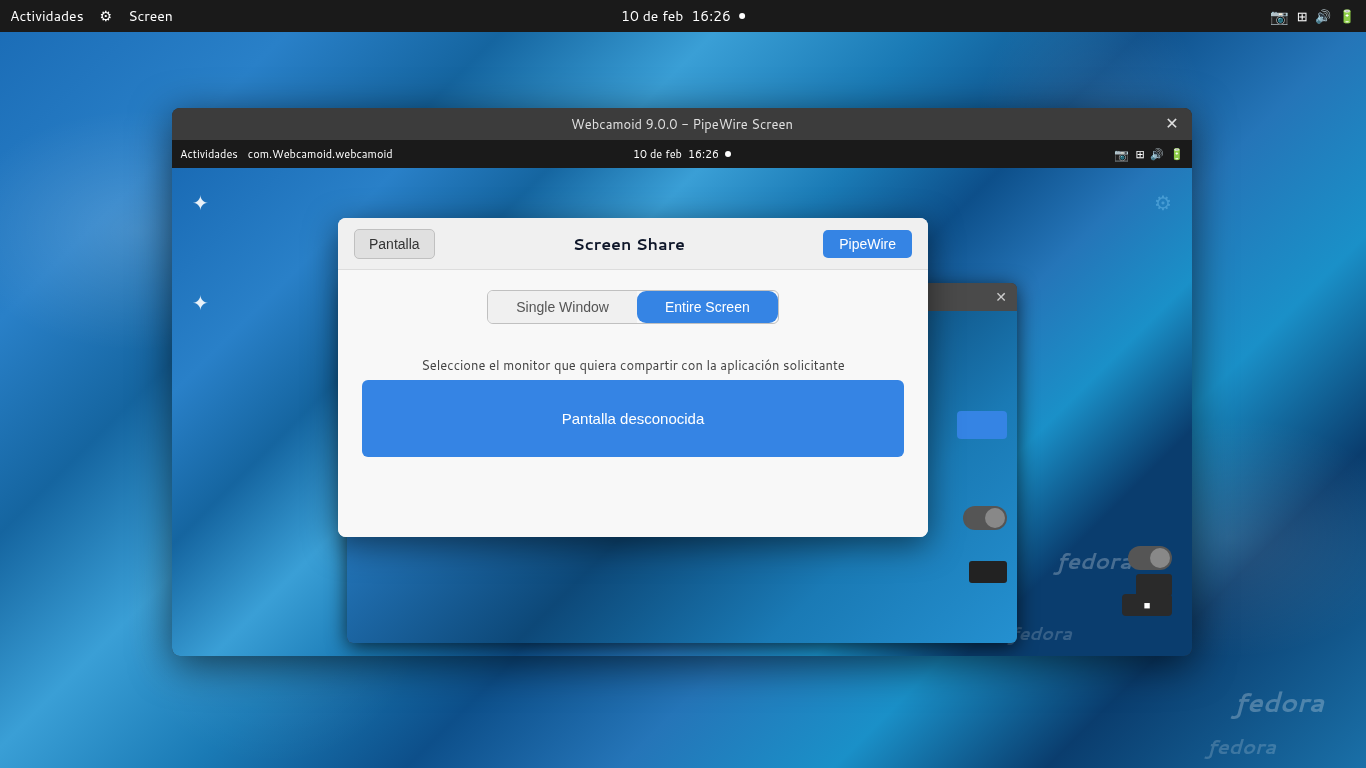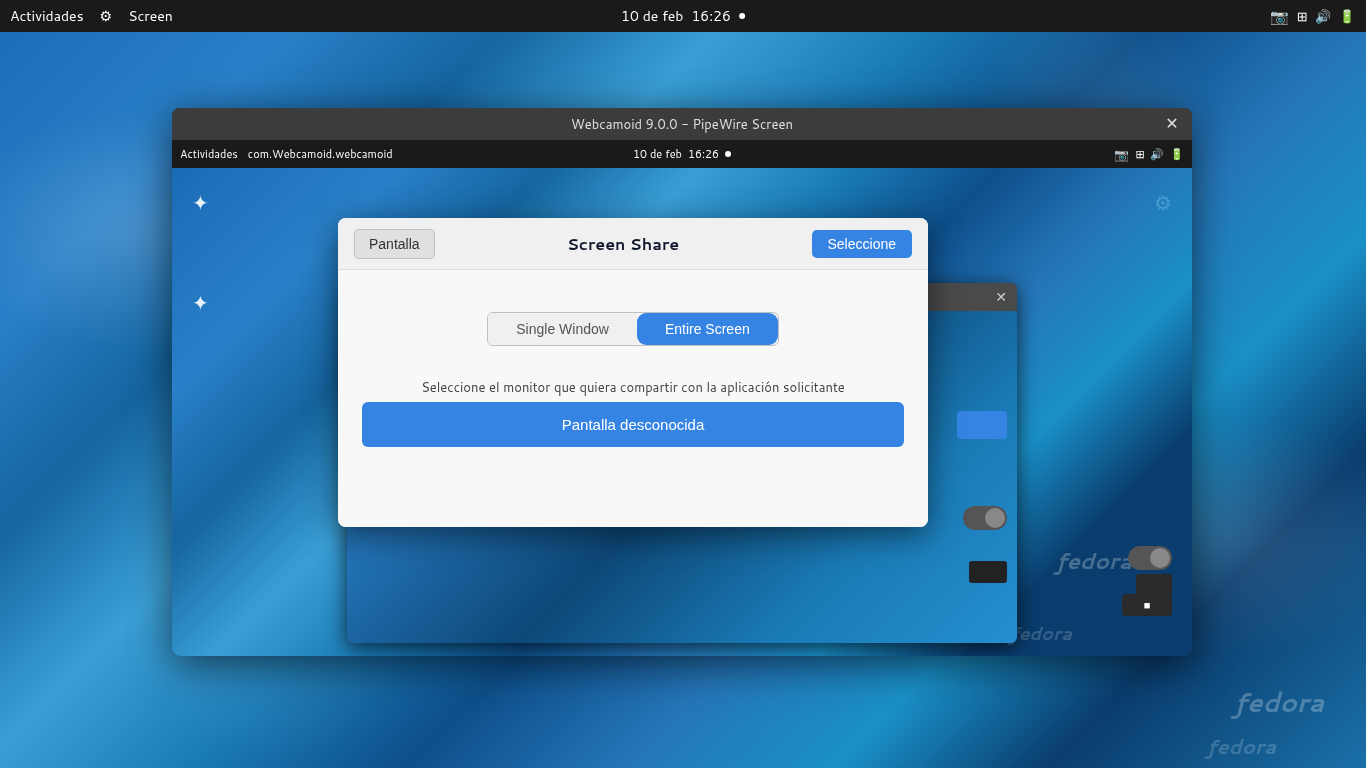--- a/index.html
+++ b/index.html
@@ -383,21 +383,21 @@
 
     .dialog-subtitle {
       font-size: 13px;
       color: #444;
       text-align: center;
       margin-bottom: 6px;
     }
 
     .monitor-btn {
       width: 100%;
-      padding: 14px;
+      padding: 30px;
       background: #3584e4;
       border: none;
       border-radius: 6px;
       color: white;
       font-size: 15px;
       cursor: pointer;
       text-align: center;
     }
 
     
@@ -512,26 +512,26 @@
         </div>
       </div>
     </div>
   </div>
 
   <div class="screen-share-dialog">
 
     <div class="dialog-header">
       <button class="dialog-cancel-btn">Pantalla</button>
       <span class="dialog-title">Screen Share</span>
-      <button class="dialog-share-btn">Seleccione</button>
+      <button class="dialog-share-btn">PipeWire</button>
     </div>
 
     <div class="dialog-body">
       
-      <div style="display:flex;justify-content:flex-end;margin-bottom:16px;margin-top:22px;">
+      <div style="display:flex;justify-content:flex-end;margin-bottom:16px;">
         <div class="tab-switcher">
           <button class="tab-btn tab-btn-inactive">Single Window</button>
           <button class="tab-btn tab-btn-active">Entire Screen</button>
         </div>
       </div>
 
       
       <p class="dialog-subtitle">Seleccione el monitor que quiera compartir con la aplicación solicitante</p>
 
       

